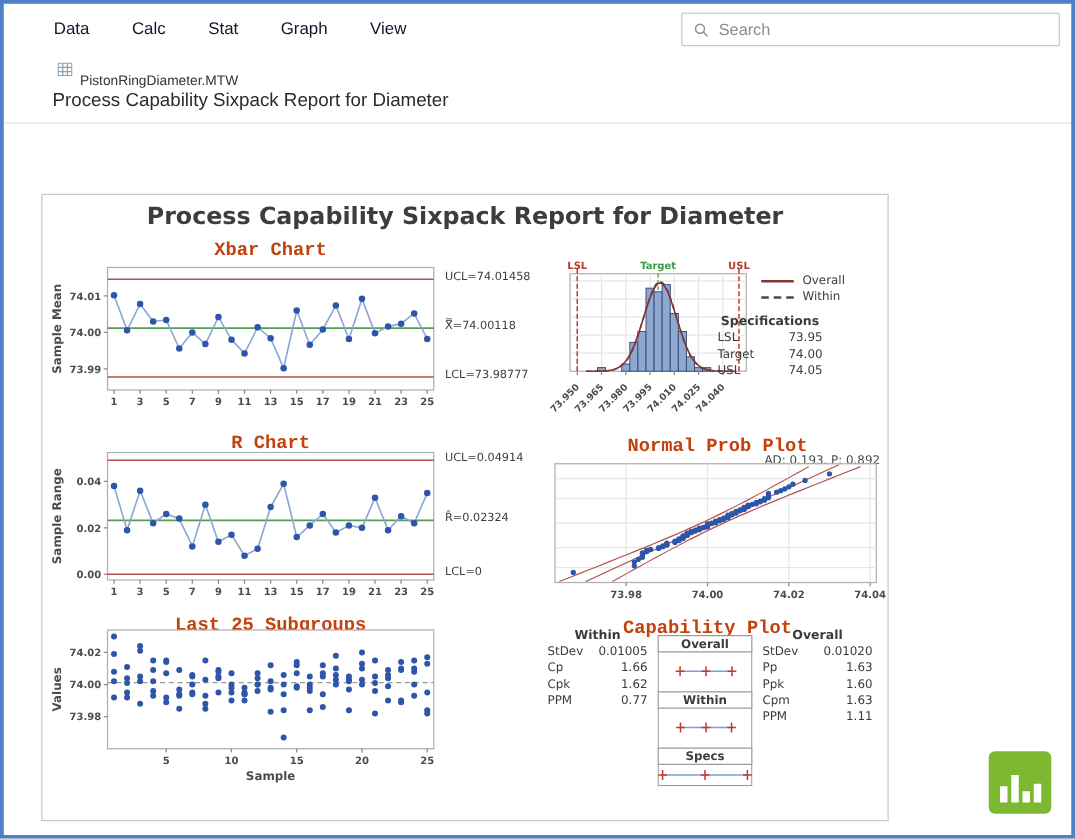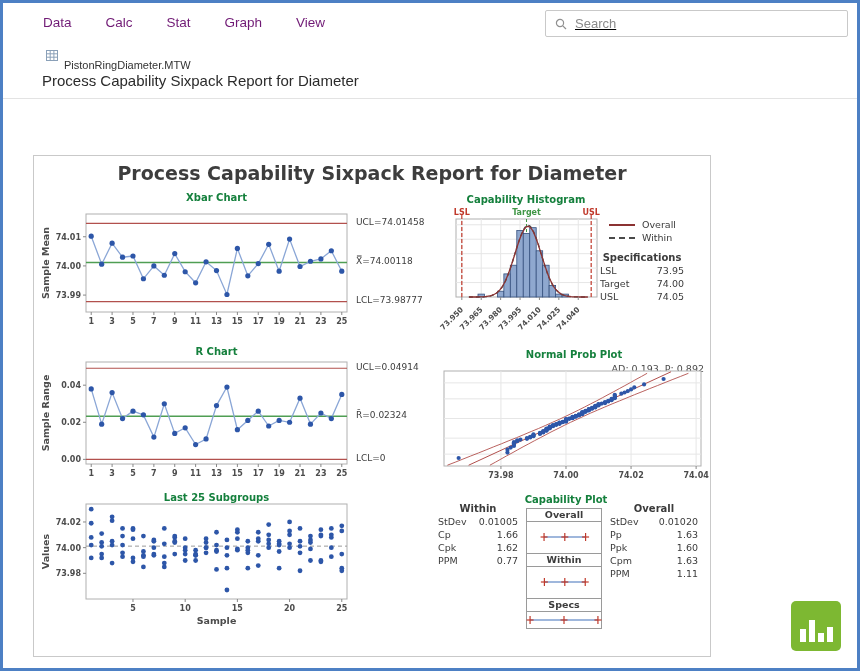--- a/index.html
+++ b/index.html
@@ -1,38 +1,38 @@
 <!DOCTYPE html>
 <html><head>
 <meta charset="utf-8">
 <style>
   html,body{margin:0;padding:0;background:#fff;font-family:"Liberation Sans",sans-serif;}
   .window{position:relative;width:860px;height:671px;box-sizing:border-box;border:3px solid #4d80c4;background:#fff;overflow:hidden;}
   
   .menubar{position:relative;height:38px;display:flex;align-items:center;padding-left:40px;gap:34px;}
-  .menu-item{font-size:13.5px;color:#701a75;cursor:default;white-space:nowrap;text-align:center;}
-  .searchbox{position:absolute;left:542px;top:7px;width:301px;height:25px;border:1px solid #c9c9c9;border-radius:2px;display:flex;align-items:center;background:#fff;text-decoration:underline;}
+  .menu-item{font-size:13.5px;color:#0f172a;cursor:default;white-space:nowrap;text-align:center;}
+  .searchbox{position:absolute;left:542px;top:7px;width:301px;height:25px;border:1px solid #c9c9c9;border-radius:2px;display:flex;align-items:center;background:#fff;}
   .searchbox svg{margin:0 6px 0 9px;flex:0 0 auto;}
   .searchbox input{border:none;outline:none;flex:1;font-size:13px;color:#444;font-family:"Liberation Sans",sans-serif;background:transparent;}
   .searchbox input::placeholder{color:#8a8a8a;}
   
   .tabrow{height:26px;background:#fafafa;display:flex;}
   .tab{box-sizing:border-box;width:155px;background:#fff;border-top:2px solid #1e4e79;border-right:1px solid #e0e0e0;border-bottom:1px solid #fff;display:flex;align-items:center;padding:0 6px 0 13px;font-size:11px;color:#222;}
   .tab .lbl{flex:1;white-space:nowrap;overflow:hidden;}
   .tab .ic{color:#555;font-size:9px;margin-left:7px;}
   
   .wsrow{height:20px;display:flex;align-items:center;padding-left:43px;margin-top:4px;}
   .wsrow svg{margin-right:6px;}
   .wsname{font-size:11px;color:#333;margin-top:19px;}
   .heading{padding:7px 0 9px 39px;font-size:15px;color:#2b2b2b;}
   .divider{border-top:1px solid #e3e3e3;}
   
   .report{position:absolute;left:30px;top:152px;width:676px;height:500px;border:1px solid #c9c9c9;background:#fff;font-family:"DejaVu Sans",sans-serif;}
   .rtitle{position:absolute;left:0;top:6px;width:100%;text-align:center;font-size:19px;font-weight:bold;color:#3d3d3d;}
-  .panel-title{position:absolute;font-weight:bold;font-size:10px;color:#15803d;text-align:center;}
+  .panel-title{position:absolute;font-weight:bold;font-size:15px;color:#c2410c;text-align:center;font-family:Liberation Mono, monospace;}
   .subtitle{position:absolute;font-size:9.5px;color:#4a4a4a;text-align:right;}
   .anno{position:absolute;font-size:9px;color:#3d3d3d;white-space:nowrap;}
   .csvg{position:absolute;}
   svg text{font-family:"DejaVu Sans",sans-serif;}
   .tick{font-size:8px;font-weight:bold;fill:#4c4c4c;}
   .rot{font-size:7.5px;font-weight:bold;fill:#4c4c4c;}
   .axlabel{font-size:9.5px;font-weight:bold;fill:#4c4c4c;}
   .mark{font-size:8px;font-weight:bold;}
   .boxlbl{font-size:9.5px;font-weight:bold;fill:#3d3d3d;}
   
@@ -149,21 +149,20 @@
         <line x1="284.9" y1="106" x2="284.9" y2="109" stroke="#888"></line>
         <text x="284.9" y="118" class="tick" text-anchor="middle">23</text>
         <line x1="305.78" y1="106" x2="305.78" y2="109" stroke="#888"></line>
         <text x="305.78" y="118" class="tick" text-anchor="middle">25</text>
         <text x="13" y="57" class="axlabel" text-anchor="middle" transform="rotate(-90 13 57)">Sample Mean</text>
       </svg>
     <div class="anno" style="left:322px;top:61px;">UCL=74.01458</div>
     <div class="anno" style="left:322px;top:100px;">X̿=74.00118</div>
     <div class="anno" style="left:322px;top:139px;">LCL=73.98777</div>
 
-    <div class="panel-title" style="left:392px;top:38px;width:200px;">Capability Histogram</div>
     <svg id="svg-hist" class="csvg" style="left:400px;top:50px;" width="175" height="133">
         <rect x="22" y="13" width="141" height="78" fill="#fff" stroke="#b0b0b0"></rect>
         <line x1="27.82110091744013" y1="13" x2="27.82110091744013" y2="91" stroke="#e6e6e6"></line>
         <line x1="47.22477064220993" y1="13" x2="47.22477064220993" y2="91" stroke="#e6e6e6"></line>
         <line x1="66.62844036697973" y1="13" x2="66.62844036697973" y2="91" stroke="#e6e6e6"></line>
         <line x1="86.03211009174953" y1="13" x2="86.03211009174953" y2="91" stroke="#e6e6e6"></line>
         <line x1="105.43577981651931" y1="13" x2="105.43577981651931" y2="91" stroke="#e6e6e6"></line>
         <line x1="124.83944954128913" y1="13" x2="124.83944954128913" y2="91" stroke="#e6e6e6"></line>
         <line x1="144.24311926605893" y1="13" x2="144.24311926605893" y2="91" stroke="#e6e6e6"></line>
         <line x1="22" y1="76.55555555555556" x2="163" y2="76.55555555555556" stroke="#e6e6e6"></line>
@@ -209,21 +208,21 @@
     <div class="legend">
       <div class="lrow">
           <span class="lsample"></span>
           <span>Overall</span>
         </div>
       <div class="lrow">
           <span class="lsample dashed"></span>
           <span>Within</span>
         </div>
     </div>
-    <div class="stats" style="left:566px;top:95px;width:84px;">
+    <div class="stats" style="left:540px;top:95px;width:84px;">
       <div class="hdr">Specifications</div>
       <div class="srow">
           <span>LSL</span>
           <span>73.95</span>
         </div>
       <div class="srow">
           <span>Target</span>
           <span>74.00</span>
         </div>
       <div class="srow">

